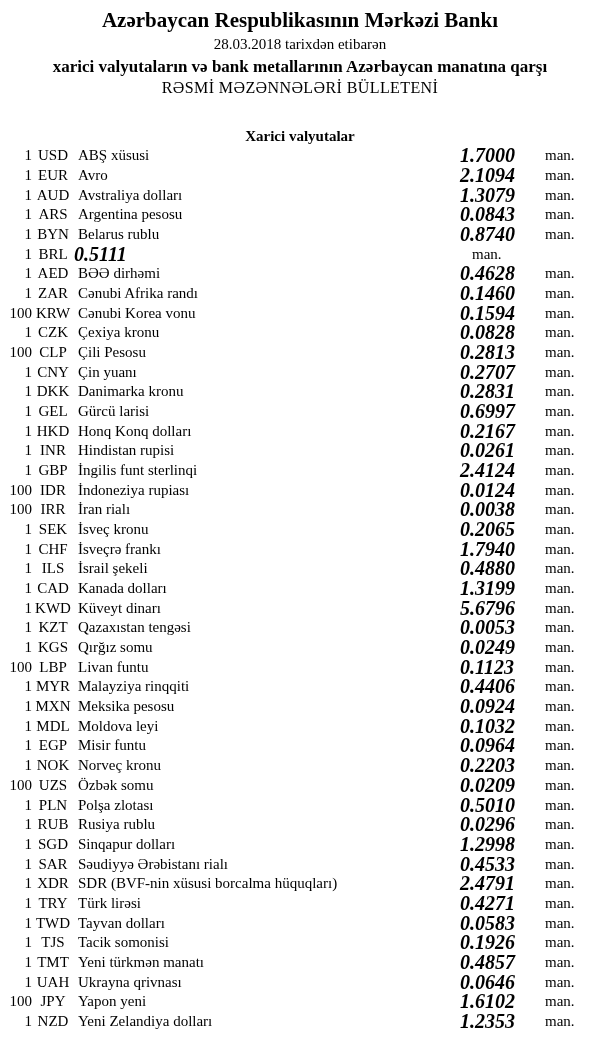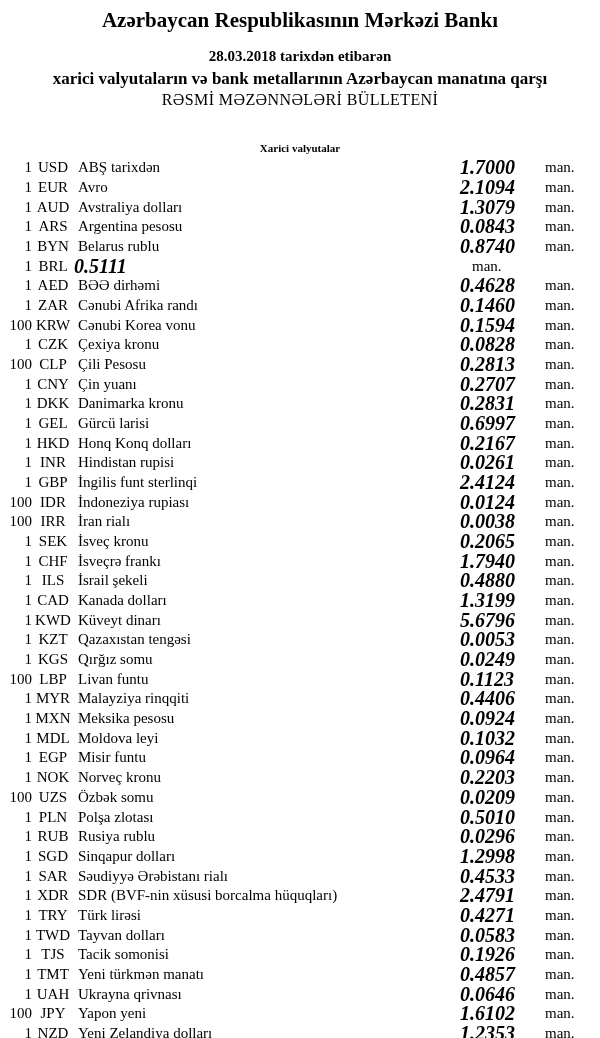--- a/index.html
+++ b/index.html
@@ -23,38 +23,37 @@
     text-align: center;
     padding-top: 7px;
   }
   .title {
     font-size: 21px;
     font-weight: bold;
     line-height: 26px;
   }
   .date-line {
     font-size: 15px;
-    font-weight: bold;
+    font-weight: normal;
     line-height: 23px;
-    margin-top: 12px;
   }
   .subtitle-line {
     font-size: 17px;
     font-weight: bold;
     line-height: 21px;
   }
   .bulletin-line {
     font-size: 16px;
     font-weight: normal;
     line-height: 22px;
     letter-spacing: 0.4px;
   }
   .section-title {
     text-align: center;
-    font-size: 11px;
+    font-size: 15px;
     font-weight: bold;
     margin-top: 27px;
     line-height: 20px;
   }
   .rates-table {
     margin-top: 0px;
   }
   .rate-row {
     display: grid;
     grid-template-columns: 32px 42px 1fr 73px 67px;
@@ -98,21 +97,21 @@
     <div class="subtitle-line">xarici valyutaların və bank metallarının Azərbaycan manatına qarşı</div>
     <div class="bulletin-line">RƏSMİ MƏZƏNNƏLƏRİ BÜLLETENİ</div>
   </div>
 
   <div class="section-title">Xarici valyutalar</div>
 
   <div class="rates-table">
       <div class="rate-row">
     <div class="qty-cell">1</div>
     <div class="code-cell">USD</div>
-    <div class="name-cell">ABŞ tarixdən</div>
+    <div class="name-cell">ABŞ xüsusi</div>
     <div class="rate-cell">1.7000</div>
     <div class="unit-cell">man.</div>
   </div>
       <div class="rate-row">
     <div class="qty-cell">1</div>
     <div class="code-cell">EUR</div>
     <div class="name-cell">Avro</div>
     <div class="rate-cell">2.1094</div>
     <div class="unit-cell">man.</div>
   </div>

